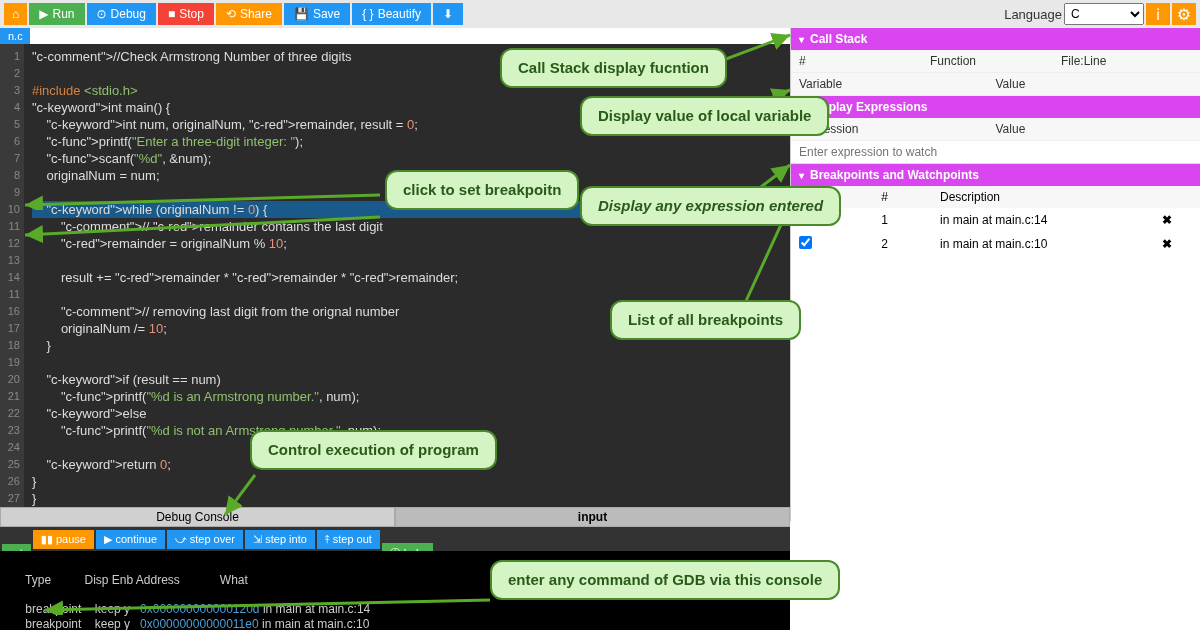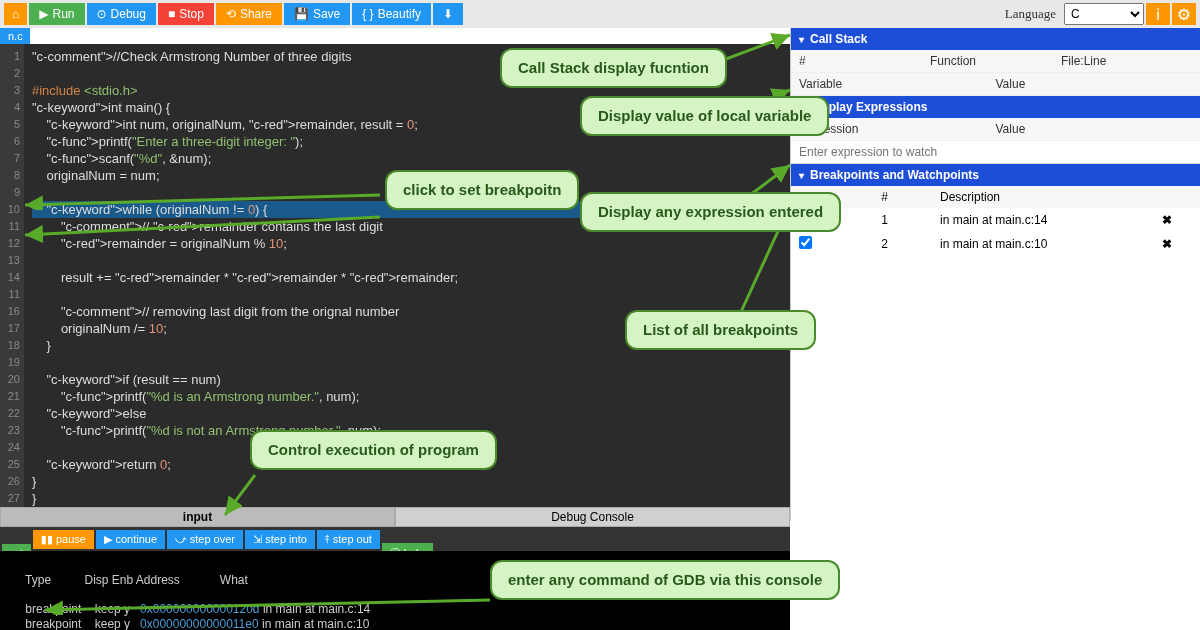--- a/index.html
+++ b/index.html
@@ -5,21 +5,21 @@
 * { margin: 0; padding: 0; box-sizing: border-box; font-family: Arial, sans-serif; }
 body { width: 1200px; height: 630px; background: #fff; position: relative; overflow: hidden; }
 
 .toolbar { height: 28px; background: #e8e8e8; display: flex; align-items: center; padding: 0 4px; gap: 2px; }
 .tb-btn { padding: 4px 10px; font-size: 12px; color: #fff; border: none; cursor: pointer; display: flex; align-items: center; gap: 4px; }
 .tb-green { background: #4caf50; }
 .tb-blue { background: #2196f3; }
 .tb-red { background: #f44336; }
 .tb-orange { background: #ff9800; }
 .tb-home { background: #ff9800; padding: 4px 8px; }
-.lang-label { margin-left: auto; margin-right: 6px; font-size: 13px; color: #333; font-family: Liberation Serif, serif; }
+.lang-label { margin-left: auto; font-size: 13px; color: #333; }
 .lang-select { font-size: 12px; padding: 2px; width: 80px; }
 .tb-icon { width: 24px; height: 22px; display: flex; align-items: center; justify-content: center; color: #fff; }
 
 .main-row { display: flex; height: 493px; }
 .editor-col { width: 790px; display: flex; flex-direction: column; }
 .filetab { background: #2196f3; color: #fff; font-size: 11px; padding: 2px 8px; width: 30px; }
 .code-area { flex: 0 0 460px; background: #2b2b2b; display: flex; font-family: 'Courier New', monospace; font-size: 13px; line-height: 17px; position: relative; }
 .gutter { width: 24px; background: #3a3a3a; color: #888; text-align: right; padding: 4px 4px 0 0; font-size: 11px; user-select: none; }
 .gutter div { height: 17px; }
 .code { flex: 1; padding: 4px 0 0 8px; color: #ddd; white-space: pre; }
@@ -36,21 +36,21 @@
 .db-btn { padding: 3px 8px; font-size: 11px; color: #fff; border: none; cursor: pointer; display: flex; align-items: center; gap: 3px; }
 .db-green { background: #4caf50; margin-top: 28px; }
 .db-orange { background: #ff9800; }
 .db-blue { background: #2196f3; }
 
 .console { flex: 1; background: #000; color: #ccc; font-family: 'Courier New', monospace; font-size: 12px; padding: 8px 12px; white-space: pre; position: relative; }
 .console .addr { color: #4a9fd8; }
 .console .cursor { display: inline-block; width: 8px; height: 14px; background: #fff; vertical-align: middle; }
 
 .right-panel { flex: 1; background: #fff; border-left: 1px solid #ccc; font-size: 12px; }
-.panel-header { background: #1d4ed8; color: #fff; padding: 4px 8px; font-weight: bold; font-size: 12px; cursor: pointer; display: flex; align-items: center; gap: 6px; }
+.panel-header { background: #d946ef; color: #fff; padding: 4px 8px; font-weight: bold; font-size: 12px; cursor: pointer; display: flex; align-items: center; gap: 6px; }
 .panel-body { background: #fff; }
 .panel-row { display: flex; padding: 4px 8px; border-bottom: 1px solid #eee; }
 .panel-row.head { background: #f7f7f7; color: #333; }
 .col3 > div { flex: 1; }
 .col2 > div { flex: 1; }
 .bp-cols { display: flex; padding: 4px 8px; background: #f7f7f7; }
 .bp-cols > div:nth-child(1) { width: 30px; }
 .bp-cols > div:nth-child(2) { flex: 1; text-align: center; }
 .bp-cols > div:nth-child(3) { flex: 2; }
 .bp-cols > div:nth-child(4) { width: 30px; }
@@ -134,22 +134,22 @@
           <div>22</div>
           <div>23</div>
           <div>24</div>
           <div>25</div>
           <div>26</div>
           <div>27</div>
         </div>
       <div class="code" id="code"><div><span class="&lt;span">"c-comment"</span>&gt;//Check Armstrong Number of three digits</div><div>&nbsp;</div><div><span class="c-keyword">#include</span> <span class="c-string">&lt;stdio.h&gt;</span></div><div><span class="&lt;span">"c-keyword"</span>&gt;int main() {</div><div>    <span class="&lt;span">"c-keyword"</span>&gt;int num, originalNum, <span class="&lt;span">"c-red"</span>&gt;remainder, result = <span class="c-num">0</span>;</div><div>    <span class="&lt;span">"c-func"</span>&gt;printf(<span class="c-string">"Enter a three-digit integer: "</span>);</div><div>    <span class="&lt;span">"c-func"</span>&gt;scanf(<span class="c-string">"%d"</span>, &amp;num);</div><div>    originalNum = num;</div><div>&nbsp;</div><div class="line-hl">    <span class="&lt;span">"c-keyword"</span>&gt;while (originalNum != <span class="c-num">0</span>) {</div><div>        <span class="&lt;span">"c-comment"</span>&gt;// <span class="&lt;span">"c-red"</span>&gt;remainder contains the last digit</div><div>        <span class="&lt;span">"c-red"</span>&gt;remainder = originalNum % <span class="c-num">10</span>;</div><div>        </div><div>        result += <span class="&lt;span">"c-red"</span>&gt;remainder * <span class="&lt;span">"c-red"</span>&gt;remainder * <span class="&lt;span">"c-red"</span>&gt;remainder;</div><div>        </div><div>        <span class="&lt;span">"c-comment"</span>&gt;// removing last digit from the orignal number</div><div>        originalNum /= <span class="c-num">10</span>;</div><div>    }</div><div>&nbsp;</div><div>    <span class="&lt;span">"c-keyword"</span>&gt;if (result == num)</div><div>        <span class="&lt;span">"c-func"</span>&gt;printf(<span class="c-string">"%d is an Armstrong number."</span>, num);</div><div>    <span class="&lt;span">"c-keyword"</span>&gt;else</div><div>        <span class="&lt;span">"c-func"</span>&gt;printf(<span class="c-string">"%d is not an Armstrong number."</span>, num);</div><div>&nbsp;</div><div>    <span class="&lt;span">"c-keyword"</span>&gt;return <span class="c-num">0</span>;</div><div>}</div><div>}</div></div>
     </div>
     <div class="tabs-row">
+      <div class="tab">Debug Console</div>
       <div class="tab active">input</div>
-      <div class="tab">Debug Console</div>
     </div>
     <div class="debug-bar">
       <button class="db-btn db-green">art</button>
       <button class="db-btn db-orange">
           <span>▮▮</span>
           <span>pause</span>
         </button>
       <button class="db-btn db-blue">
           <span>▶</span>
           <span>continue</span>
@@ -235,22 +235,22 @@
         <div>in main at main.c:10</div>
         <div>✖</div>
       </div>
     </div>
   </div>
 </div>
 
 <div class="callout" style="top:48px; left:500px;">Call Stack display fucntion</div>
 <div class="callout" style="top:170px; left:385px;">click to set breakpoitn</div>
 <div class="callout" style="top:96px; left:580px;">Display value of local variable</div>
-<div class="callout" style="top:192px; left:580px;">Display any expression entered</div>
-<div class="callout" style="top:310px; left:610px;margin-left:15px;">List of all breakpoints</div>
+<div class="callout" style="top:186px; left:580px;font-style:italic;">Display any expression entered</div>
+<div class="callout" style="top:300px; left:610px;">List of all breakpoints</div>
 <div class="callout" style="top:430px; left:250px;">Control execution of program</div>
 <div class="callout" style="top:560px; left:490px;">enter any command of GDB via this console</div>
 
 <svg class="arrow" style="top:30px; left:700px;" width="100" height="40">
     <defs>
       <marker id="ah1" markerWidth="8" markerHeight="8" refX="6" refY="3" orient="auto">
         <path d="M0,0 L6,3 L0,6 Z" fill="#5aaa2a"></path>
       </marker>
     </defs>
     <line x1="10" y1="35" x2="90" y2="5" stroke="#5aaa2a" stroke-width="3" marker-end="url(#ah1)"></line>

